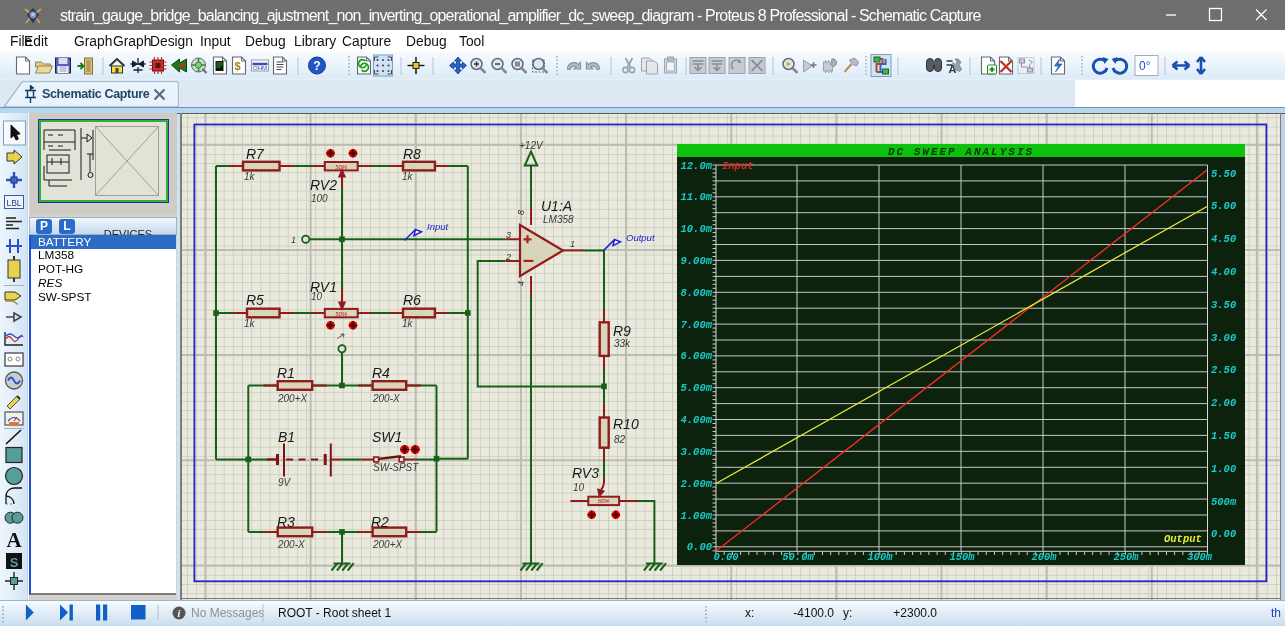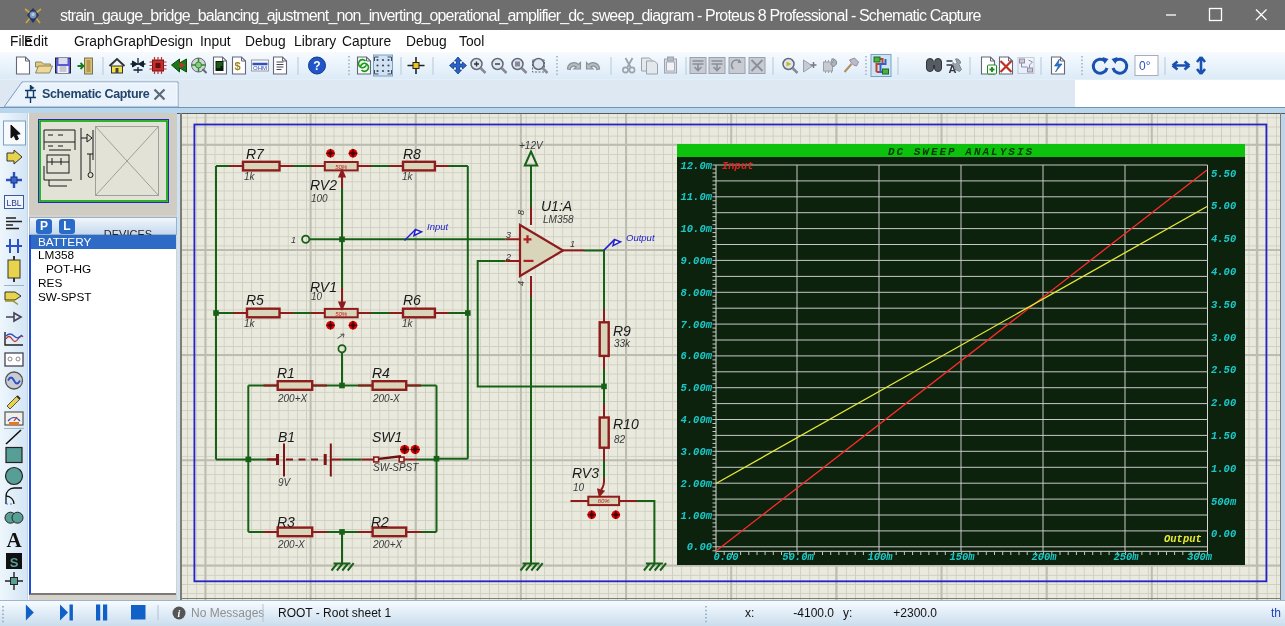--- a/index.html
+++ b/index.html
@@ -384,22 +384,22 @@
 
     <div style="position:absolute;left:0;top:109px;width:148px;height:18px;background:linear-gradient(#f0f6fc,#c6d9ec);border:1px solid #9ab2c8;">
       <div style="position:absolute;left:6px;top:0.5px;width:16px;height:15px;background:#2a6ac8;border-radius:3px;color:#fff;font-weight:bold;font-size:12px;text-align:center;line-height:15px;">P</div>
       <div style="position:absolute;left:29px;top:0.5px;width:16px;height:15px;background:#2a6ac8;border-radius:3px;color:#fff;font-weight:bold;font-size:12px;text-align:center;line-height:15px;">L</div>
       <div style="position:absolute;left:50px;top:2.5px;width:96px;text-align:center;font-size:11px;color:#222;margin-top:7px;">DEVICES</div>
     </div>
 
     <div style="position:absolute;left:0px;top:127px;width:147px;height:360px;background:#fff;border-left:2px solid #1d4ed8;border-bottom:2px solid #7a7a7a;font-size:11.8px;line-height:12.9px;color:#000;">
       <div style="background:#2e6bc6;color:#fff;padding:0.5px 0 0.5px 7px;">BATTERY</div>
       <div style="padding:0.5px 0 0.5px 7px;">LM358</div>
-      <div style="padding:0.5px 0 0.5px 7px;margin-left:8px;">POT-HG</div>
-      <div style="padding:0.5px 0 0.5px 7px;">RES</div>
+      <div style="padding:0.5px 0 0.5px 7px;">POT-HG</div>
+      <div style="padding:0.5px 0 0.5px 7px;font-style:italic;">RES</div>
       <div style="padding:0.5px 0 0.5px 7px;">SW-SPST</div>
     </div>
   </div>
   <div id="schem" style="position:absolute;left:177px;top:0;width:1108px;height:492px;background:#e8e8dd;font-style:italic;">
       <div style="position:absolute;left:0;top:0;width:4px;height:492px;background:#cfe2f2;z-index:5"></div>
       <div style="position:absolute;left:1104px;top:0;width:4px;height:492px;background:#bdd4ea;z-index:5"></div>
       <div style="position:absolute;left:0;top:0;width:1108px;height:4.5px;background:#b9d7ec;z-index:5"></div>
       <div style="position:absolute;left:0;top:4.5px;width:1108px;height:1.2px;background:#5a5a5a;z-index:5"></div>
       <div style="position:absolute;left:3.4px;top:4.5px;width:1.2px;height:487px;background:#7d7d74;z-index:6"></div>
       <div style="position:absolute;left:1102.6px;top:4.5px;width:1.2px;height:487px;background:#7d7d74;z-index:6"></div>

